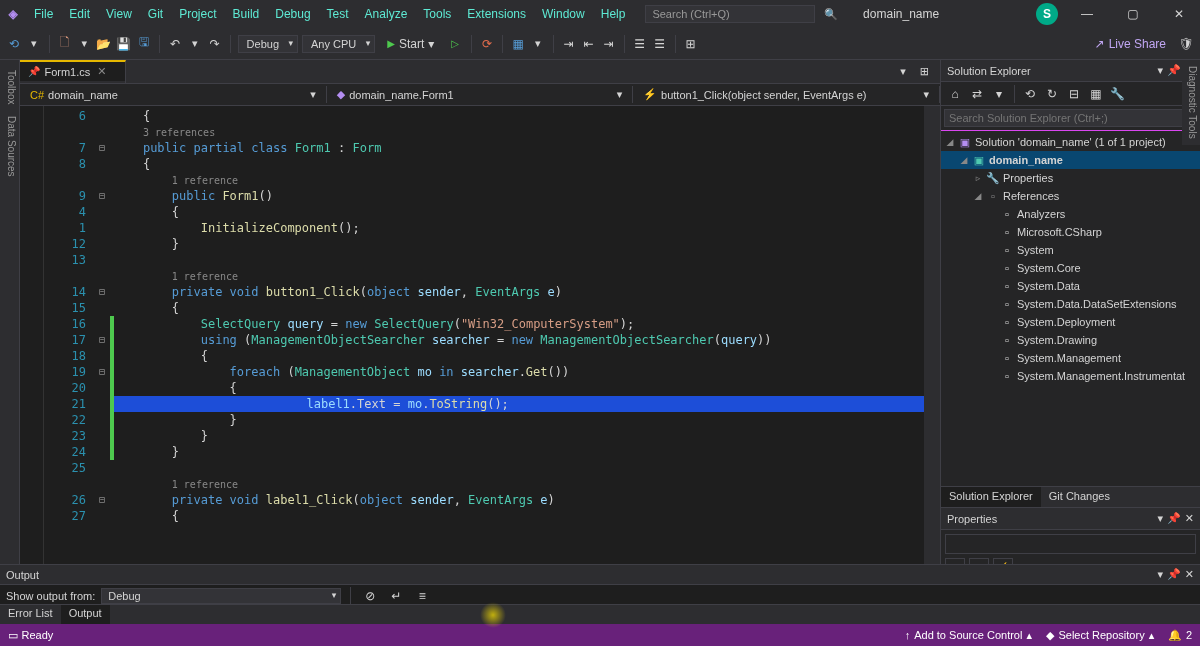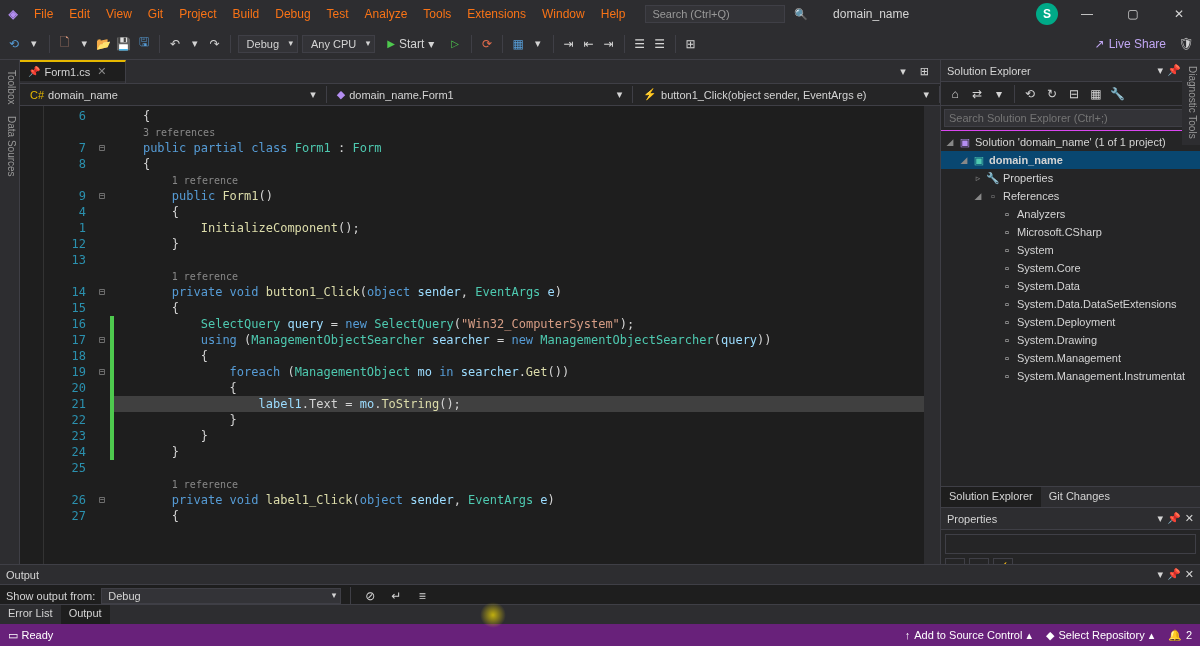--- a/index.html
+++ b/index.html
@@ -9,22 +9,22 @@
   font-family: "Segoe UI", Arial, sans-serif;
   font-size: 12px; color: #d4d4d4;
   overflow: hidden; position: relative;
 }
 
 .titlebar {
   height: 28px; background: #2d2d30; display: flex; align-items: center;
   padding: 0 4px; gap: 4px;
 }
 .vs-logo { width: 18px; height: 18px; display: inline-flex; align-items: center; justify-content: center; color: #b48ef2; font-weight: bold; }
-.menu-item { padding: 4px 8px; cursor: pointer; color: #f97316; margin-top: 18px; }
-.search-box { margin-left: 8px; background: #333337; border: 1px solid #3f3f46; padding: 2px 6px; width: 140px; color: #999; font-size: 11px; }
+.menu-item { padding: 4px 8px; cursor: pointer; color: #5eead4; margin-top: 18px; }
+.search-box { margin-left: 8px; background: #333337; border: 1px solid #3f3f46; padding: 2px 6px; width: 170px; color: #999; font-size: 11px; }
 .title-project { margin-left: 16px; color: #d4d4d4; }
 .titlebar-right { margin-left: auto; display: flex; align-items: center; gap: 12px; }
 .user-badge { width: 22px; height: 22px; border-radius: 50%; background: #0a8; color: #fff; display: flex; align-items: center; justify-content: center; font-weight: bold; }
 .win-btn { width: 34px; height: 24px; display: flex; align-items: center; justify-content: center; color: #d4d4d4; }
 
 
 .toolbar {
   height: 32px; background: #2d2d30; border-bottom: 1px solid #3f3f46;
   display: flex; align-items: center; padding: 0 6px; gap: 4px;
 }
@@ -61,21 +61,21 @@
 .margin-col { width: 24px; background: #1e1e1e; border-right: 1px solid #333; }
 .gutter { width: 50px; text-align: right; padding-right: 8px; color: #2b91af; font-family: Consolas, monospace; font-size: 12px; line-height: 16px; padding-top: 2px; }
 .gutter .ln { height: 16px; }
 .fold-col { width: 16px; font-family: Consolas, monospace; font-size: 10px; line-height: 16px; color: #888; padding-top: 2px; }
 .fold-col div { height: 16px; text-align: center; }
 .change-bar { width: 4px; padding-top: 2px; }
 .change-bar div { height: 16px; }
 .cb-green { background: #4ec94e; }
 .code { flex: 1; font-family: Consolas, monospace; font-size: 12px; line-height: 16px; white-space: pre; padding-top: 2px; }
 .code .line { height: 16px; }
-.code .hl { background: #404040; }
+.code .hl { background: #1d4ed8; padding-left: 48px; }
 .ref-lens { color: #888; font-size: 10px; height: 16px; padding-left: 0; }
 .kw { color: #569cd6; }
 .type { color: #4ec9b0; }
 .method { color: #dcdcaa; }
 .str { color: #d69d85; }
 .param { color: #9cdcfe; }
 .brace { color: #d4d4d4; }
 .op { color: #d4d4d4; }
 .editor-scroll-v { width: 16px; background: #2d2d30; }
 

